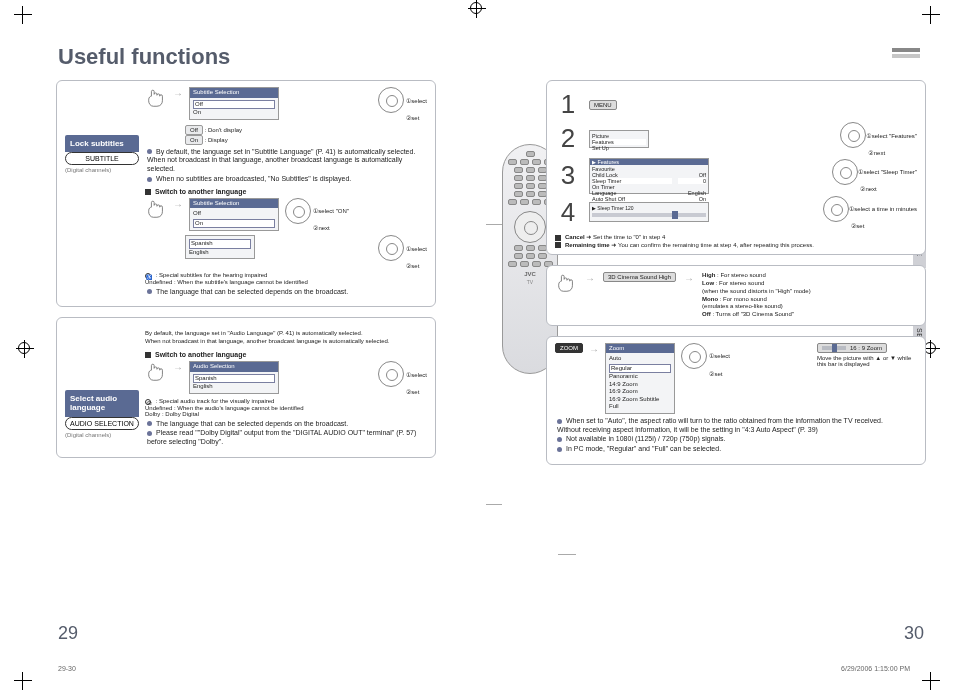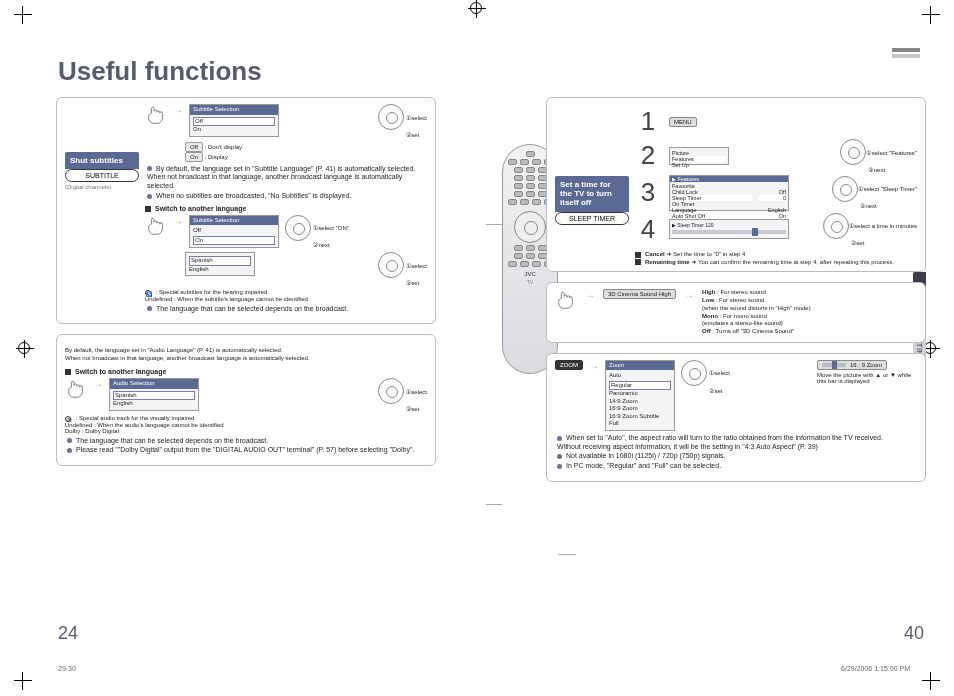--- a/index.html
+++ b/index.html
@@ -33,21 +33,21 @@
   .reg::before{content:"";position:absolute;width:.7px;height:18px;background:#000;left:5px;top:-3px;}
   .reg::after{content:"";position:absolute;height:.7px;width:18px;background:#000;top:5px;left:-3px;}
   .reg.top{top:2px;left:470px}
   .reg.left{top:342px;left:18px}
   .reg.right{top:342px;right:18px}
 
   .page {
     position:absolute; left:56px; top:44px; right:28px; bottom:52px;
   }
   h1.title{
-    font-size:26px; font-weight:bold; color:#555c6b; margin:12px 0 8px 2px;
+    font-size:22px; font-weight:bold; color:#555c6b; margin:0 0 8px 2px;
   }
   .greybadge{position:absolute;top:4px;right:6px;width:28px;height:4px;background:#888;box-shadow:0 6px 0 0 #c6c6c6;}
   .spread{display:flex;gap:70px;padding-top:2px;}
   .leftcol,.rightcol{flex:0 0 380px;display:flex;flex-direction:column;gap:10px;position:relative;}
   .leftcol{margin-left:0;}
   .rightcol{margin-left:auto;}
 
   .panel{border:1px solid #b9bcc3;border-radius:6px;background:#fff;padding:6px 8px;display:flex;gap:6px;position:relative;}
   .panel .side{flex:0 0 74px;padding-top:48px;}
   .panel .side.narrowtop{padding-top:4px;}
@@ -191,21 +191,21 @@
   <div class="lead" style="left:502px;top:130px;width:18px"></div>
   <div class="lead" style="left:502px;top:380px;width:18px"></div>
   <div class="lead" style="left:502px;top:510px;width:18px"></div>
 
   <div class="spread">
 
     <div class="leftcol">
 
       <div class="panel">
         <div class="side">
-          <p class="side-title">Shut subtitles</p>
+          <p class="side-title">Lock subtitles</p>
           <span class="side-btn">SUBTITLE</span>
           <div class="side-sub">(Digital channels)</div>
         </div>
         <div class="content">
           <div style="display:flex;gap:6px;align-items:flex-start">
             <span class="hand"><svg viewBox="0 0 24 24">
                   <path fill="none" stroke="#777" stroke-width="1" d="M4 14c0-3 2-4 3-4V5a1.5 1.5 0 013 0v3a1.5 1.5 0 013 0v1a1.5 1.5 0 013 0v1a1.5 1.5 0 013 0v5c0 3-2 6-6 6H9c-3 0-5-3-5-6z"></path>
                 </svg></span>
             <span style="font-size:10px;color:#aaa">→</span>
             <div class="menuBox">
@@ -265,20 +265,25 @@
             <span>: Special subtitles for the hearing impaired</span><br>
             <span>Undefined : When the subtitle's language cannot be identified</span>
           </div>
           <ul>
               <li><span class="bul"></span><span>The language that can be selected depends on the broadcast.</span></li>
             </ul>
         </div>
       </div>
 
       <div class="panel">
+        <div class="side" style="padding-top:66px">
+          <p class="side-title">Select audio language</p>
+          <span class="side-btn">AUDIO SELECTION</span>
+          <div class="side-sub">(Digital channels)</div>
+        </div>
         <div class="content">
           <p style="font-size:6px;white-space:pre-line">By default, the language set in "Audio Language" (P. 41) is automatically selected.
 When not broadcast in that language, another broadcast language is automatically selected.</p>
           <div><span class="square"></span><b>Switch to another language</b></div>
           <div style="display:flex;gap:6px;align-items:flex-start;margin-top:3px">
             <span class="hand"><svg viewBox="0 0 24 24">
                   <path fill="none" stroke="#777" stroke-width="1" d="M4 14c0-3 2-4 3-4V5a1.5 1.5 0 013 0v3a1.5 1.5 0 013 0v1a1.5 1.5 0 013 0v1a1.5 1.5 0 013 0v5c0 3-2 6-6 6H9c-3 0-5-3-5-6z"></path>
                 </svg></span>
             <span style="font-size:10px;color:#aaa">→</span>
             <div class="menuBox">
@@ -303,24 +308,20 @@
             <li><span class="bul"></span><span>The language that can be selected depends on the broadcast.</span></li>
             <li><span class="bul"></span><span>Please read ""Dolby Digital" output from the "DIGITAL AUDIO OUT" terminal" (P. 57) before selecting "Dolby".</span></li>
           </ul>
         </div>
       </div>
     </div>
 
     <div class="rightcol">
 
       <div class="panel bigpanel">
-        <div class="side" style="padding-top:72px">
-          <p class="side-title">Set a time for the TV to turn itself off</p>
-          <span class="side-btn">SLEEP TIMER</span>
-        </div>
         <div class="content">
           <div class="steprow">
             <span class="stepnum">1</span>
             <span class="miniosd">MENU</span>
           </div>
           <div class="steprow">
             <span class="stepnum">2</span>
             <div class="stepimg small">
               <div>Picture</div>
               <div style="background:#fff">Features</div>
@@ -427,18 +428,18 @@
             <li style="white-space:pre-line"><span class="bul"></span><span>When set to "Auto", the aspect ratio will turn to the ratio obtained from the information the TV received.
 Without receiving aspect information, it will be the setting in "4:3 Auto Aspect" (P. 39)</span></li>
             <li><span class="bul"></span><span>Not available in 1080i (1125i) / 720p (750p) signals.</span></li>
             <li><span class="bul"></span><span>In PC mode, "Regular" and "Full" can be selected.</span></li>
           </ul>
         </div>
       </div>
     </div>
   </div>
 
-  <div class="pgnum left">24</div>
-  <div class="pgnum right">40</div>
+  <div class="pgnum left">29</div>
+  <div class="pgnum right">30</div>
 </div>
 
 <div class="footer">29-30</div>
 <div class="footer-right">6/29/2006  1:15:00 PM</div>
 
 </body></html>

